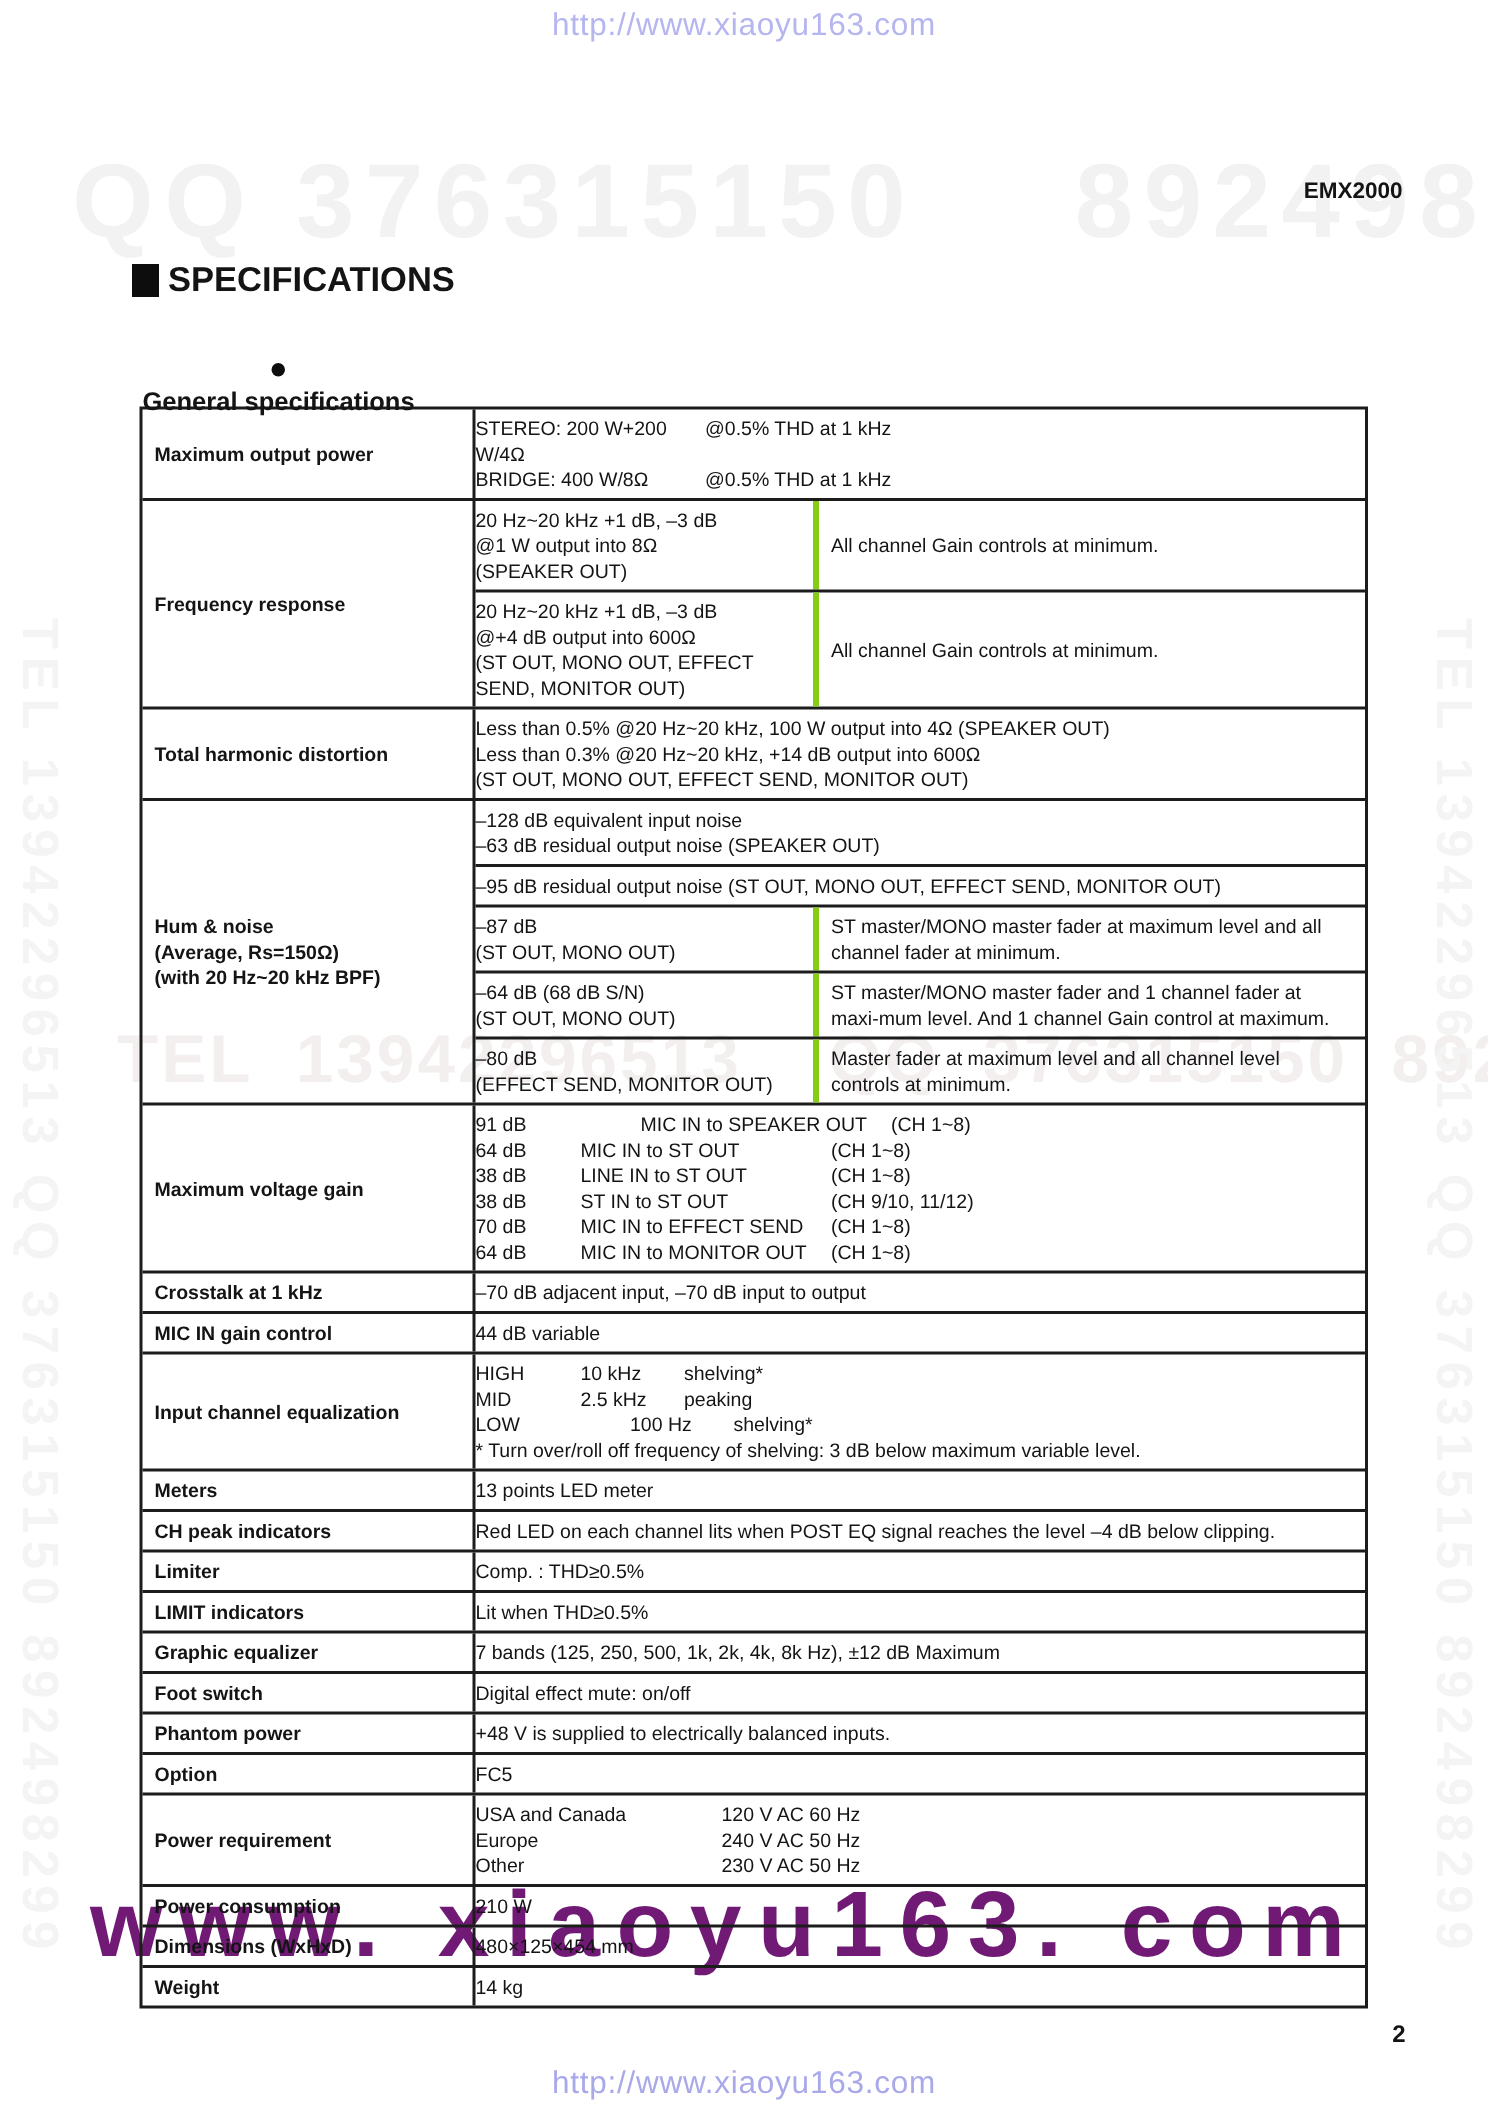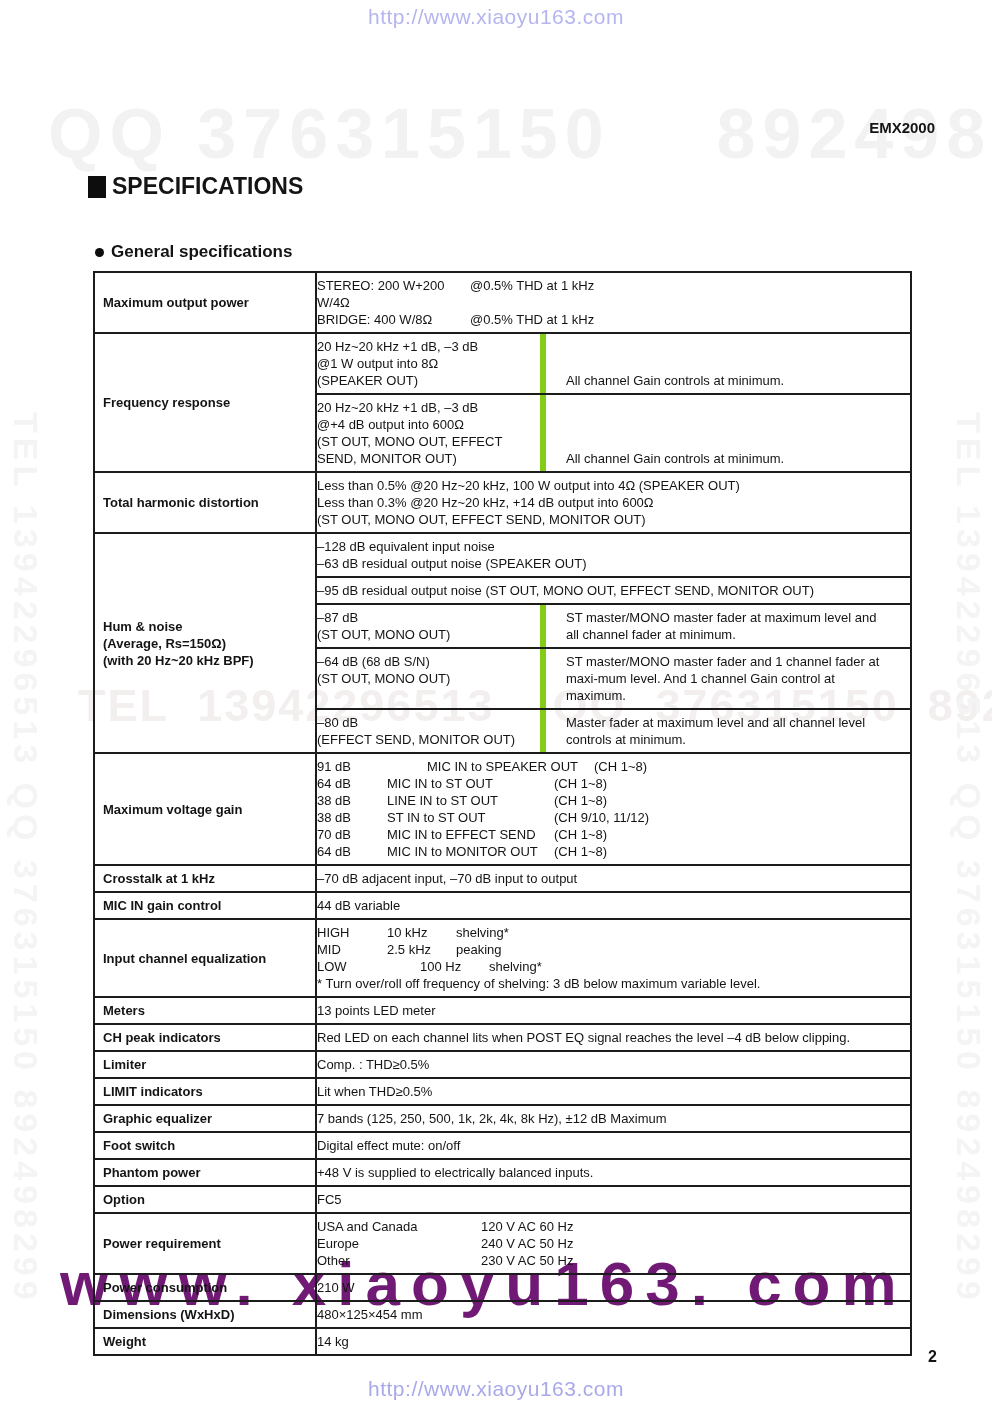--- a/index.html
+++ b/index.html
@@ -52,21 +52,21 @@
     font-size:15px;font-weight:bold;z-index:3;
   }
   .section-heading{
     position:absolute;top:173px;left:88px;
     display:flex;align-items:center;gap:6px;z-index:3;
   }
   .section-square{width:18px;height:22px;background:#0d0d0d;}
   .section-title{font-size:23px;font-weight:bold;letter-spacing:0px;}
   .subsection-heading{
     position:absolute;top:242px;left:95px;
-    display:flex;align-items:center;gap:7px;z-index:3;
+    display:flex;align-items:center;gap:7px;z-index:3;flex-direction:column;
   }
   .bullet{width:9px;height:9px;border-radius:50%;background:#0d0d0d;}
   .subsection-title{font-size:17px;font-weight:bold;}
   
   .spec-table{
     position:absolute;left:93px;top:271px;width:819px;
     border:2px solid #1c1c1c;z-index:2;
     box-sizing:border-box;background:transparent;
     font-size:13px;line-height:17px;
   }
@@ -76,24 +76,24 @@
     flex:0 0 222px;width:222px;box-sizing:border-box;
     border-right:2px solid #1c1c1c;
     display:flex;flex-direction:column;justify-content:center;
     padding:4px 6px 4px 8px;
     font-weight:bold;
   }
   .vals{flex:1;display:flex;flex-direction:column;}
   .sub{display:flex;flex:1;}
   .sub + .sub{border-top:2px solid #1c1c1c;}
   .vcell{flex:1;padding:4px 0;box-sizing:border-box;}
-  .sub.hascond .vcell{flex:0 0 229px;width:229px;border-right:6px solid #84cc16;}
+  .sub.hascond .vcell{flex:0 0 229px;width:229px;border-right:4px solid #84cc16;}
   .ccell{
-    flex:1;padding:4px 20px;box-sizing:border-box;
-    display:flex;align-items:flex-end;
+    flex:1;padding:4px 8px;box-sizing:border-box;
+    display:flex;align-items:center;
   }
   .vline span.colpart{display:inline-block;vertical-align:top;}
   
   .page-number{
     position:absolute;top:1348px;right:55px;
     font-size:16px;font-weight:bold;z-index:3;
   }
 </style>
 </head>
 <body>

